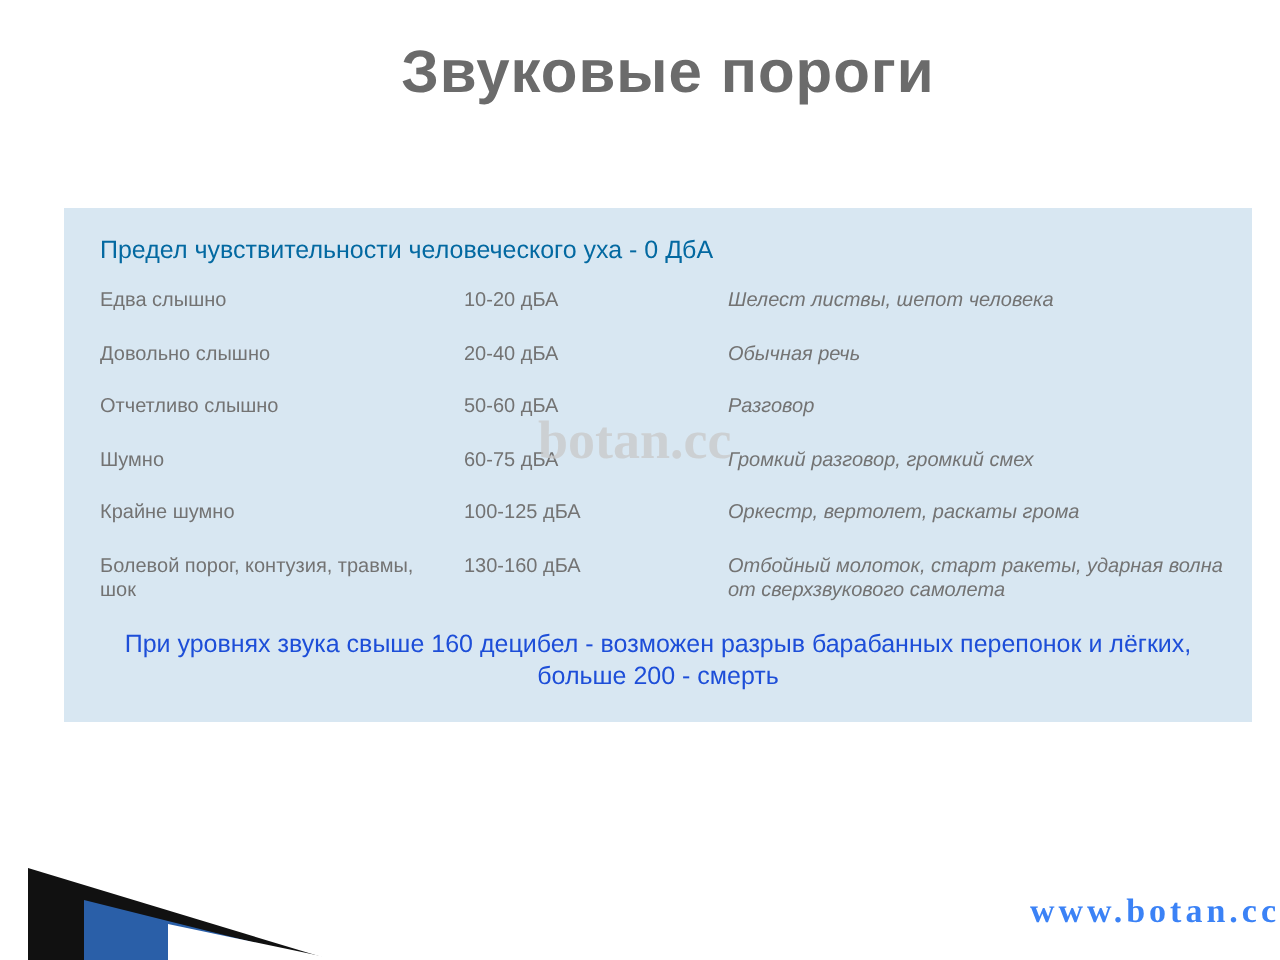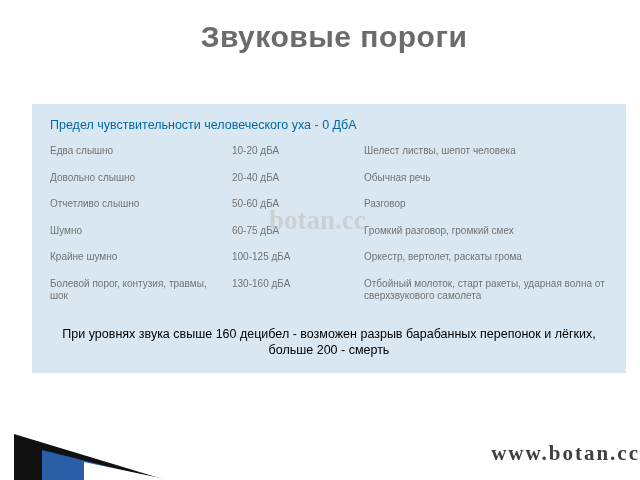--- a/index.html
+++ b/index.html
@@ -58,26 +58,26 @@
   }
   table.levels td {
     font-size: 10px;
     color: #737373;
     vertical-align: top;
     padding: 7px 4px 7px 8px;
     line-height: 1.25;
   }
   td.c-name { width: 170px; }
   td.c-level { width: 120px; margin-top: 28px; }
-  td.c-example { width: auto; }
+  td.c-example { width: auto; font-style: italic; }
 
   .footer-note {
-    margin-top: 12px;
+    margin-top: 0;
     font-size: 12.5px;
-    color: #000000;
+    color: #1d4ed8;
     text-align: center;
     line-height: 1.35;
     padding: 4px 14px 6px 14px;
   }
 
   
   .watermark-center {
     position: absolute;
     left: 255px;
     top: 205px;
@@ -88,23 +88,23 @@
     pointer-events: none;
     white-space: nowrap;
     font-weight: bold;
   }
 
   
   .watermark-bottom {
     position: absolute;
     right: 14px;
     bottom: 14px;
-    font-size: 21px;
+    font-size: 17px;
     font-weight: bold;
-    color: #404040;
+    color: #3b82f6;
     font-family: "Liberation Serif", serif;
     letter-spacing: 2px;
     pointer-events: none;
   }
 
   
   .deco-black {
     position: absolute;
     left: 0;
     bottom: 0;

